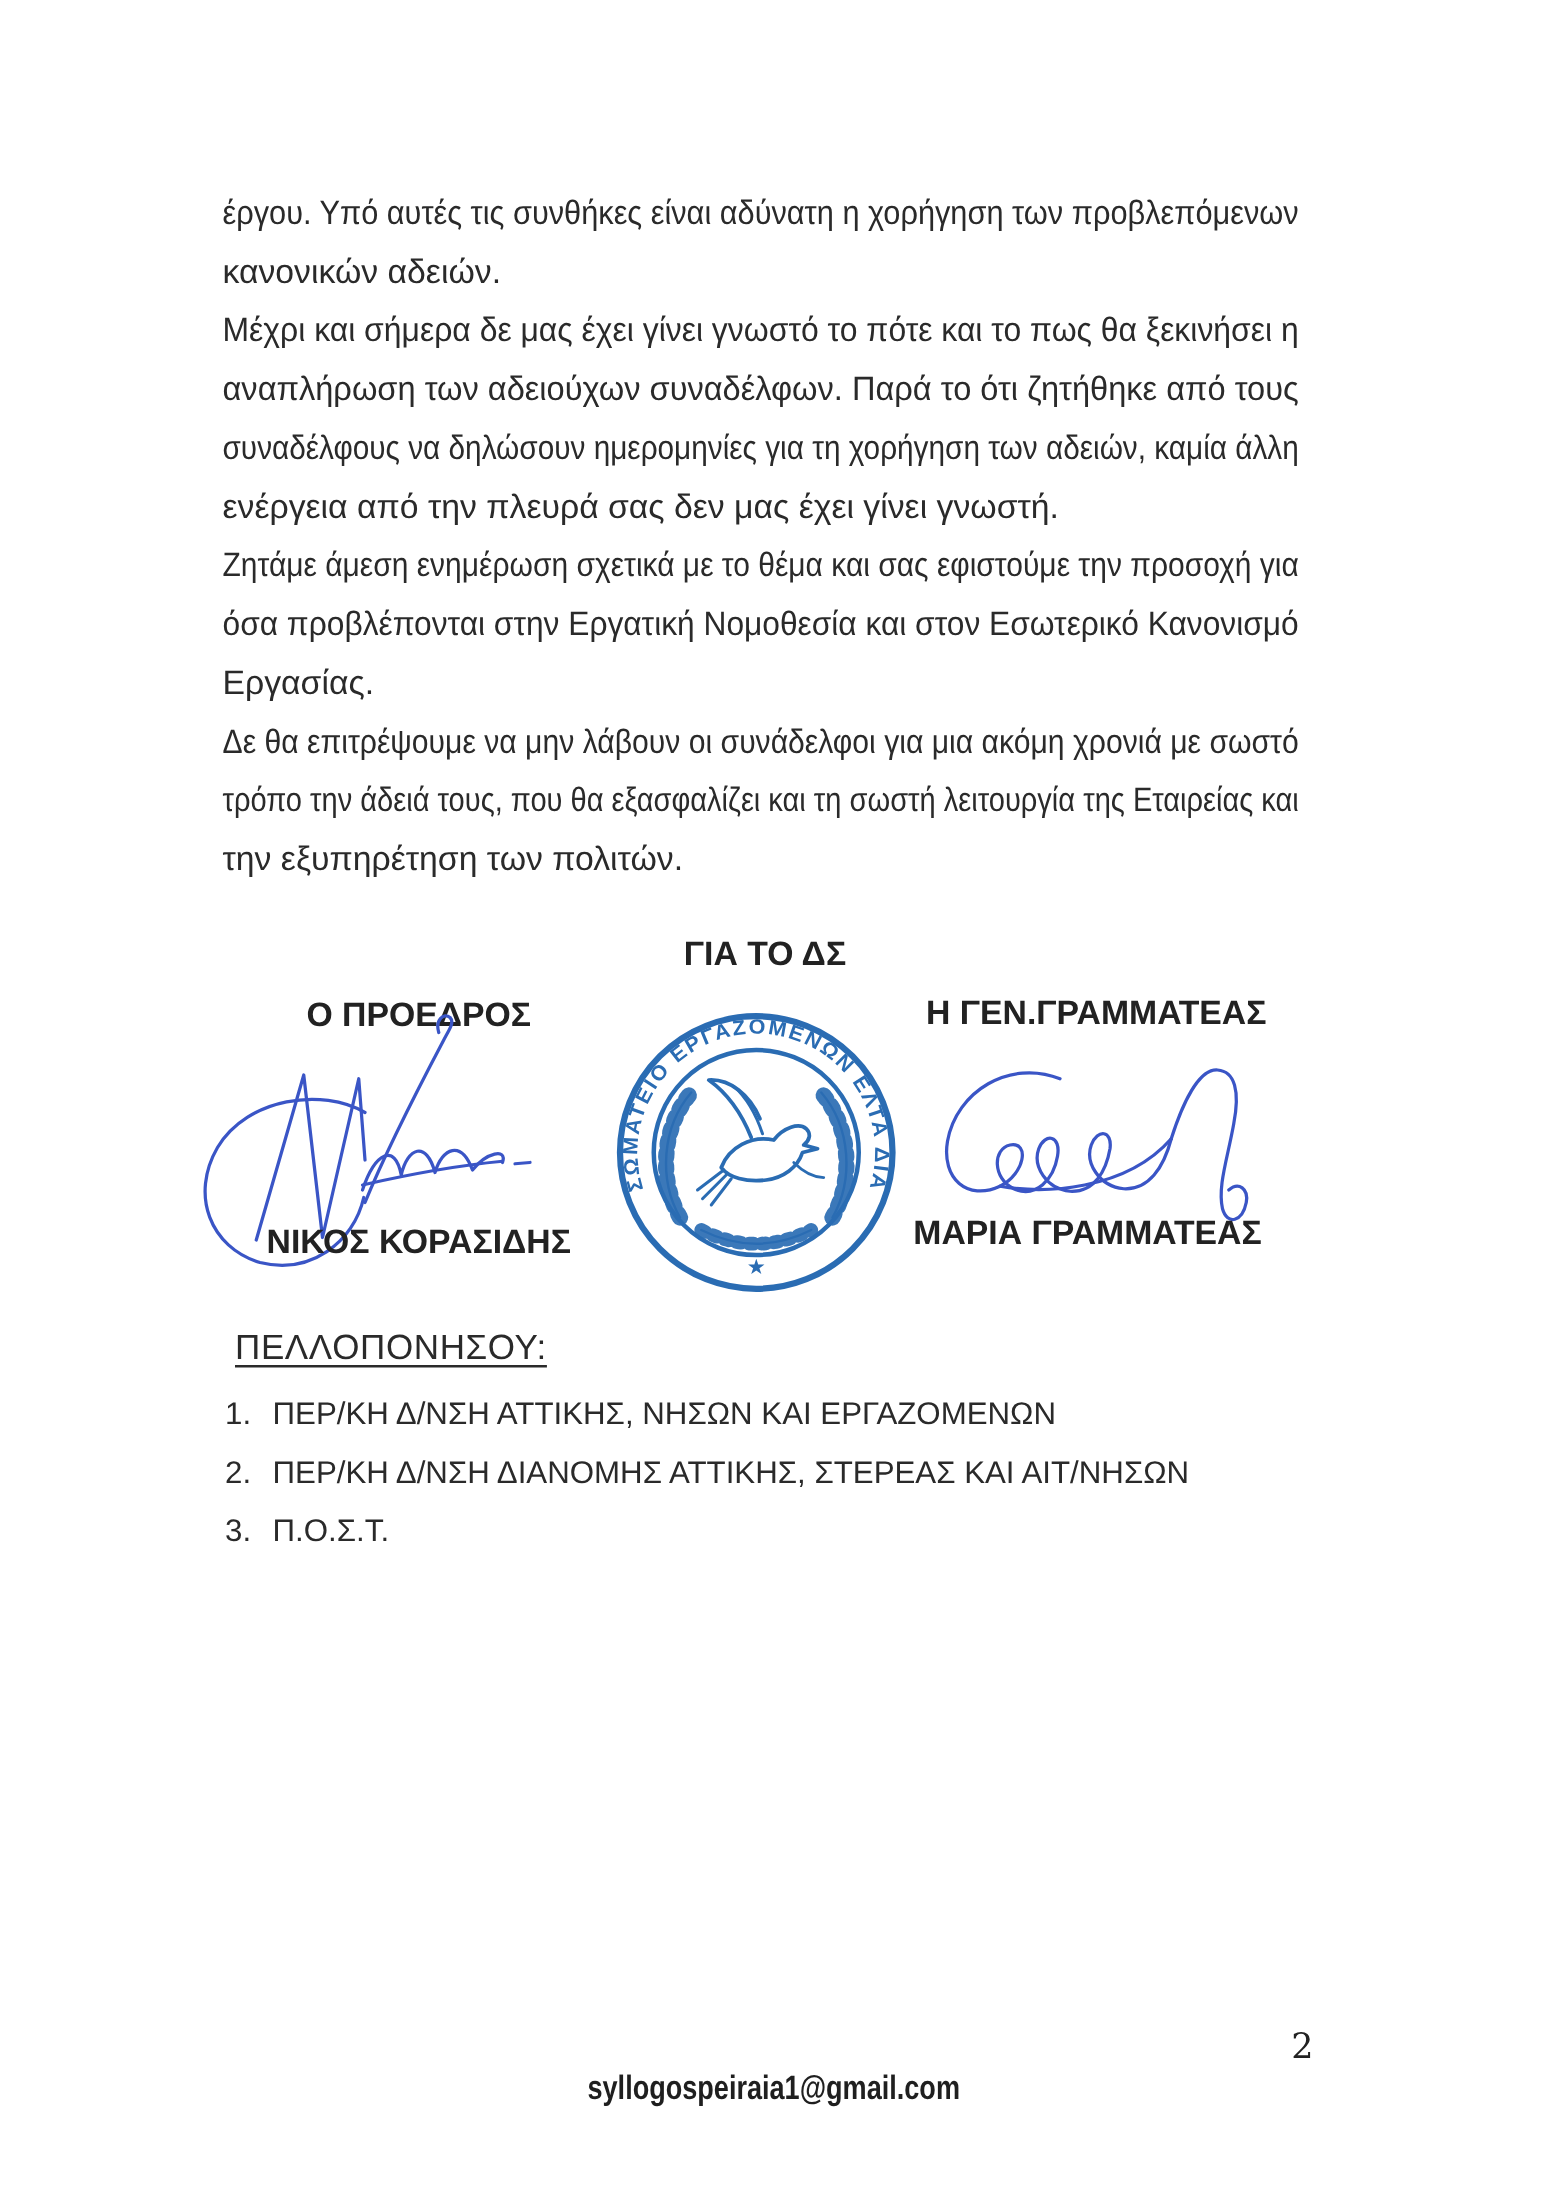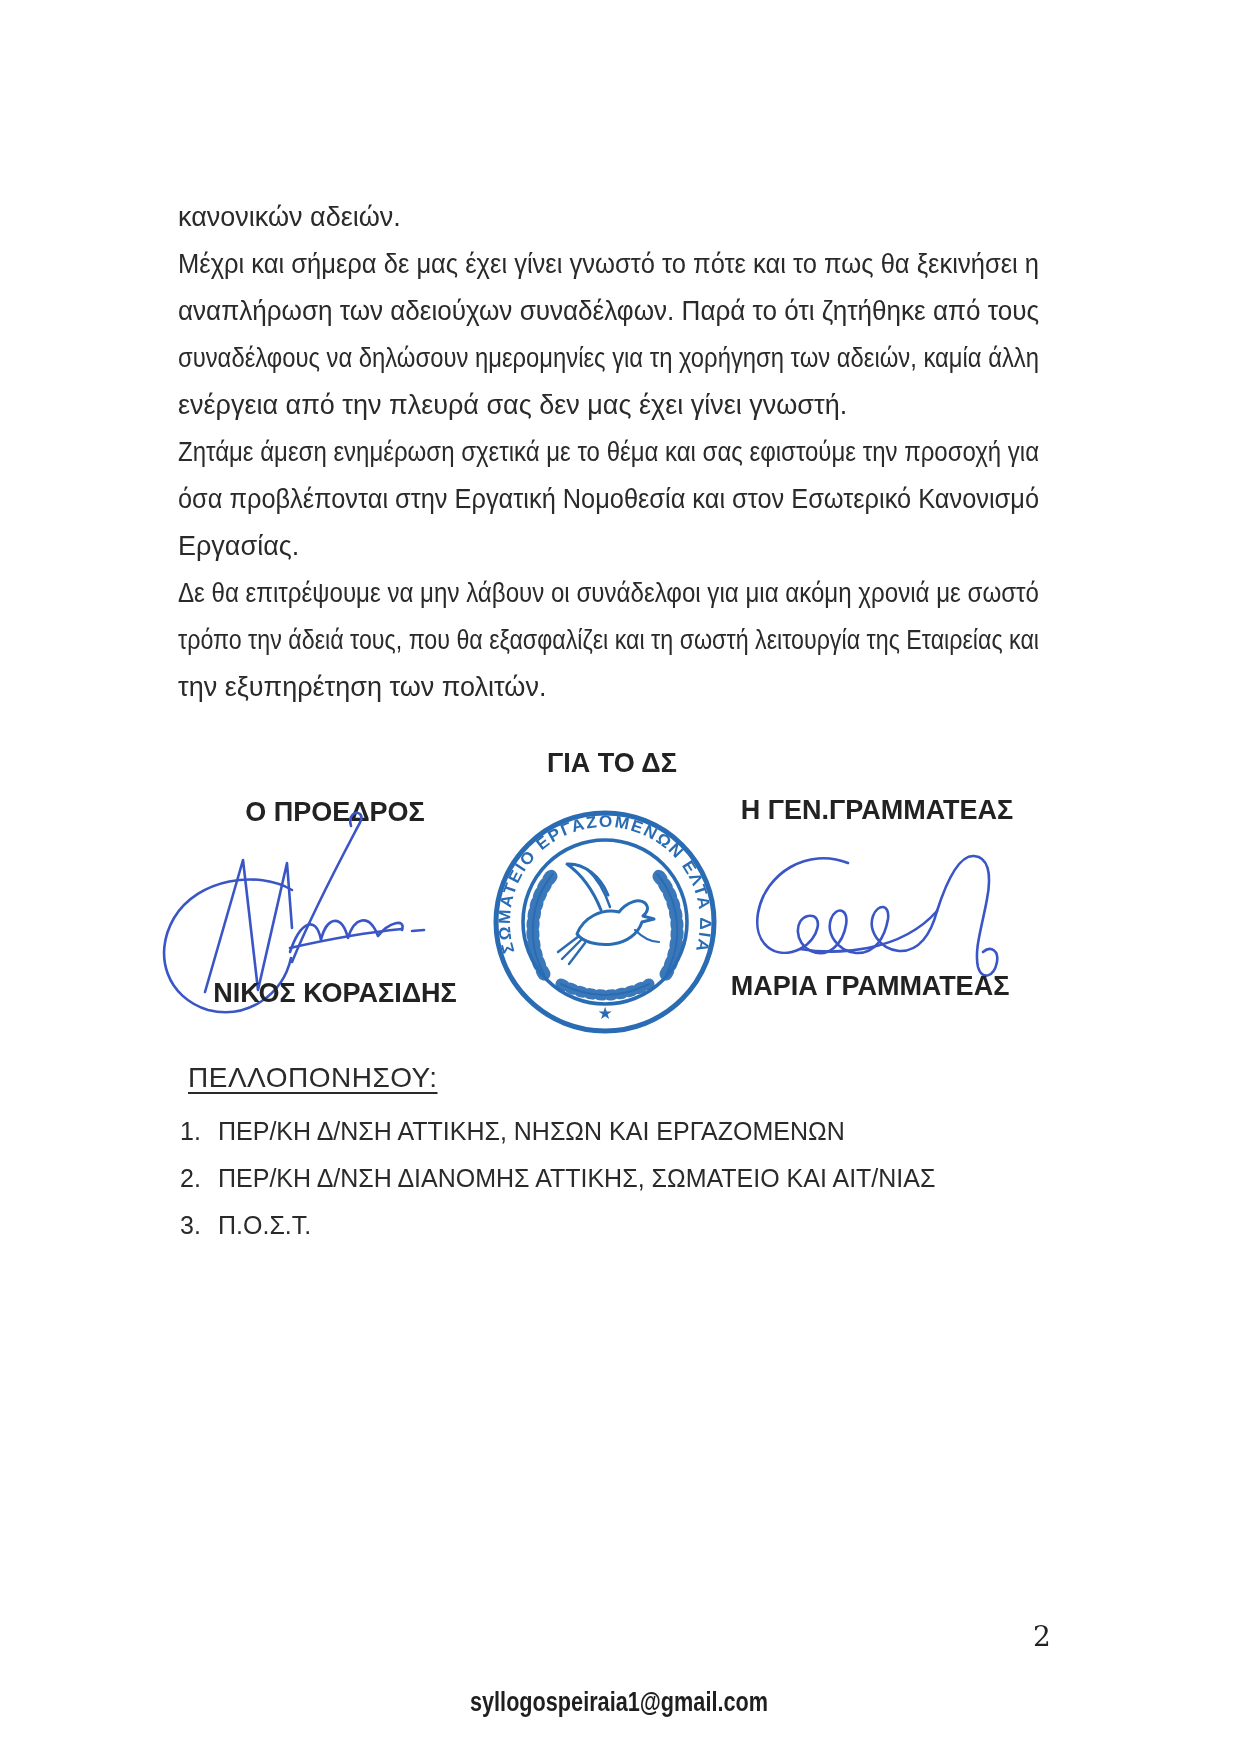--- a/index.html
+++ b/index.html
@@ -25,31 +25,32 @@
   
   .dist-head{
     position:absolute;left:188px;top:1062px;
     font-size:28px;color:#2a2a2a;letter-spacing:0.5px;
     text-decoration:underline;text-underline-offset:5px;text-decoration-thickness:2px;
   }
   .dist-item{position:absolute;font-size:25px;color:#2a2a2a;}
   .dist-num{position:absolute;left:180px;width:34px;}
   .dist-txt{position:absolute;left:218px;white-space:nowrap;}
   
-  .footer-email{position:absolute;left:470px;top:1655px;width:298px;font-weight:bold;font-size:27px;color:#1f1f1f;margin-top:32px;}
+  .footer-email{position:absolute;left:470px;top:1655px;width:298px;font-weight:bold;font-size:27px;color:#1f1f1f;}
   .page-num{position:absolute;left:1033px;top:1620px;font-family:"DejaVu Serif",serif;font-size:28px;color:#222;}
   svg{position:absolute;overflow:visible;}
   .sigstroke{fill:none;stroke:#3a55c6;stroke-width:2.6;stroke-linecap:round;stroke-linejoin:round;}
   .sealstroke{fill:none;stroke:#2a6cb3;stroke-linecap:round;stroke-linejoin:round;}
 </style>
 </head>
 <body>
 
 <div class="page">
 
+  <div class="bline" style="top:150px"><span class="fit" style="transform: scaleX(0.9108);">έργου. Υπό αυτές τις συνθήκες είναι αδύνατη η χορήγηση των προβλεπόμενων</span></div>
   <div class="bline" style="top:197px"><span class="fit" style="transform: none;">κανονικών αδειών.</span></div>
   <div class="bline" style="top:244px"><span class="fit" style="transform: scaleX(0.9454);">Μέχρι και σήμερα δε μας έχει γίνει γνωστό το πότε και το πως θα ξεκινήσει η</span></div>
   <div class="bline" style="top:291px"><span class="fit" style="transform: scaleX(0.9655);">αναπλήρωση των αδειούχων συναδέλφων. Παρά το ότι ζητήθηκε από τους</span></div>
   <div class="bline" style="top:338px"><span class="fit" style="transform: scaleX(0.8819);">συναδέλφους να δηλώσουν ημερομηνίες για τη χορήγηση των αδειών, καμία άλλη</span></div>
   <div class="bline" style="top:385px"><span class="fit" style="transform: none;">ενέργεια από την πλευρά σας δεν μας έχει γίνει γνωστή.</span></div>
   <div class="bline" style="top:432px"><span class="fit" style="transform: scaleX(0.8886);">Ζητάμε άμεση ενημέρωση σχετικά με το θέμα και σας εφιστούμε την προσοχή για</span></div>
   <div class="bline" style="top:479px"><span class="fit" style="transform: scaleX(0.9396);">όσα προβλέπονται στην Εργατική Νομοθεσία και στον Εσωτερικό Κανονισμό</span></div>
   <div class="bline" style="top:526px"><span class="fit" style="transform: none;">Εργασίας.</span></div>
   <div class="bline" style="top:573px"><span class="fit" style="transform: scaleX(0.8928);">Δε θα επιτρέψουμε να μην λάβουν οι συνάδελφοι για μια ακόμη χρονιά με σωστό</span></div>
   <div class="bline" style="top:620px"><span class="fit" style="transform: scaleX(0.8607);">τρόπο την άδειά τους, που θα εξασφαλίζει και τη σωστή λειτουργία της Εταιρείας και</span></div>
@@ -104,21 +105,21 @@
   <div class="center-col b27" style="left:180px;top:978px;width:310px">ΝΙΚΟΣ ΚΟΡΑΣΙΔΗΣ</div>
   <div class="center-col b27" style="left:715px;top:971px;width:310px">ΜΑΡΙΑ ΓΡΑΜΜΑΤΕΑΣ</div>
 
   <div class="dist-head">ΠΕΛΛΟΠΟΝΗΣΟΥ:</div>
   <div class="dist-item" style="top:1117px">
     <span class="dist-num">1.</span>
     <span class="dist-txt">ΠΕΡ/ΚΗ Δ/ΝΣΗ ΑΤΤΙΚΗΣ, ΝΗΣΩΝ ΚΑΙ ΕΡΓΑΖΟΜΕΝΩΝ</span>
   </div>
   <div class="dist-item" style="top:1164px">
     <span class="dist-num">2.</span>
-    <span class="dist-txt">ΠΕΡ/ΚΗ Δ/ΝΣΗ ΔΙΑΝΟΜΗΣ ΑΤΤΙΚΗΣ, ΣΩΜΑΤΕΙΟ ΚΑΙ ΑΙΤ/ΝΙΑΣ</span>
+    <span class="dist-txt">ΠΕΡ/ΚΗ Δ/ΝΣΗ ΔΙΑΝΟΜΗΣ ΑΤΤΙΚΗΣ, ΣΤΕΡΕΑΣ ΚΑΙ ΑΙΤ/ΝΗΣΩΝ</span>
   </div>
   <div class="dist-item" style="top:1211px">
     <span class="dist-num">3.</span>
     <span class="dist-txt">Π.Ο.Σ.Τ.</span>
   </div>
 
   <div class="page-num">2</div>
   <div class="footer-email"><span class="fit" style="transform: scaleX(0.8022);">syllogospeiraia1@gmail.com</span></div>
 
 </div>

